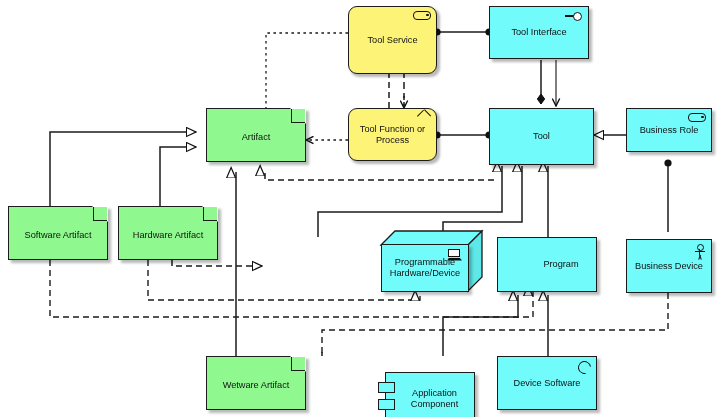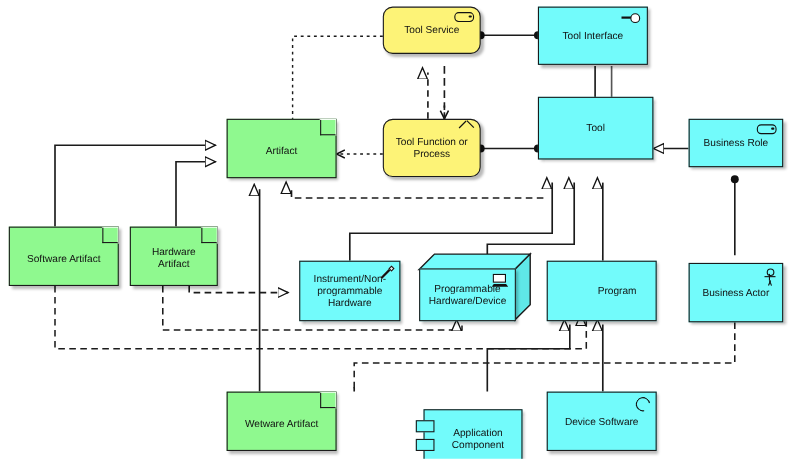--- a/index.html
+++ b/index.html
@@ -170,75 +170,68 @@
       <path d="M50,260 L50,317 L533,317 L533,290" stroke-dasharray="6,4" stroke-width="1.4" marker-end="url(#hollowTriUp)"></path>
 
       
       <path d="M148,260 L148,300 L420,300 L420,295" stroke-dasharray="6,4" stroke-width="1.4" marker-end="url(#hollowTriUp)"></path>
 
       
       <path d="M404,108 L404,96" stroke-dasharray="6,4"></path>
     </g>
   </svg>
 
-  <div class="node yellow round" style="left:348px;top:6px;width:89px;height:43px;">
+  <div class="node yellow round" style="left:348px;top:6px;width:89px;height:68px;">
     <span class="ic ic-role"></span>
     <span class="lbl">Tool Service</span>
   </div>
 
   <div class="node cyan" style="left:489px;top:6px;width:100px;height:53px;">
     <span class="ic ic-iface">
         <i></i>
         <b></b>
       </span>
     <span class="lbl">Tool Interface</span>
   </div>
 
   <div class="node yellow round" style="left:348px;top:108px;width:89px;height:53px;">
     <span class="ic ic-func">
         <i></i>
         <b></b>
       </span>
     <span class="lbl">Tool Function or Process</span>
   </div>
 
-  <div class="node cyan" style="left:489px;top:88px;width:105px;height:57px;">
+  <div class="node cyan" style="left:489px;top:108px;width:105px;height:57px;">
     <span class="lbl">Tool</span>
   </div>
 
   <div class="node cyan" style="left:626px;top:108px;width:86px;height:44px;justify-content:center;">
     <span class="ic ic-role"></span>
     <span class="lbl">Business Role</span>
   </div>
 
   <div class="node green artifact" style="left:8px;top:206px;width:100px;height:54px;">
     <span class="foldcut"></span>
     <span class="fold"></span>
     <span class="lbl">Software Artifact</span>
   </div>
 
   <div class="node green artifact" style="left:206px;top:108px;width:100px;height:54px;">
     <span class="foldcut"></span>
     <span class="fold"></span>
     <span class="lbl">Artifact</span>
   </div>
 
-  <div class="node green artifact" style="left:118px;top:206px;width:80px;height:54px;">
+  <div class="node green artifact" style="left:118px;top:206px;width:100px;height:54px;">
     <span class="foldcut"></span>
     <span class="fold"></span>
     <span class="lbl">Hardware Artifact</span>
   </div>
 
-  <div class="node cyan" style="left:272px;top:237px;width:92px;height:55px;">
-    <span class="ic ic-tooldrv">
-        <i></i>
-        <b></b>
-      </span>
-    <span class="lbl">Instrument/Non-programmable Hardware</span>
-  </div>
 
   <div class="node device" style="left:381px;top:230px;width:102px;height:62px;">
     <svg width="102" height="62">
       <polygon points="0,15 14,1 101,1 87,15" fill="#72fbfb" stroke="#1b1b1b" stroke-width="1.3"></polygon>
       <polygon points="87,15 101,1 101,47 87,61" fill="#5fe8e8" stroke="#1b1b1b" stroke-width="1.3"></polygon>
     </svg>
     <div class="face">
       <span class="ic ic-node">
           <i></i>
           <b></b>
@@ -252,21 +245,21 @@
   </div>
 
   <div class="node cyan" style="left:626px;top:239px;width:86px;height:54px;">
     <span class="ic ic-actor">
         <u></u>
         <s></s>
         <i></i>
         <b></b>
         <em></em>
       </span>
-    <span class="lbl">Business Actor</span>
+    <span class="lbl">Business Device</span>
   </div>
 
   <div class="node green artifact" style="left:206px;top:356px;width:100px;height:54px;">
     <span class="foldcut"></span>
     <span class="fold"></span>
     <span class="lbl">Wetware Artifact</span>
   </div>
 
   <div class="node cyan" style="left:385px;top:372px;width:90px;height:54px;">
     <span class="compbar cb1"></span>

